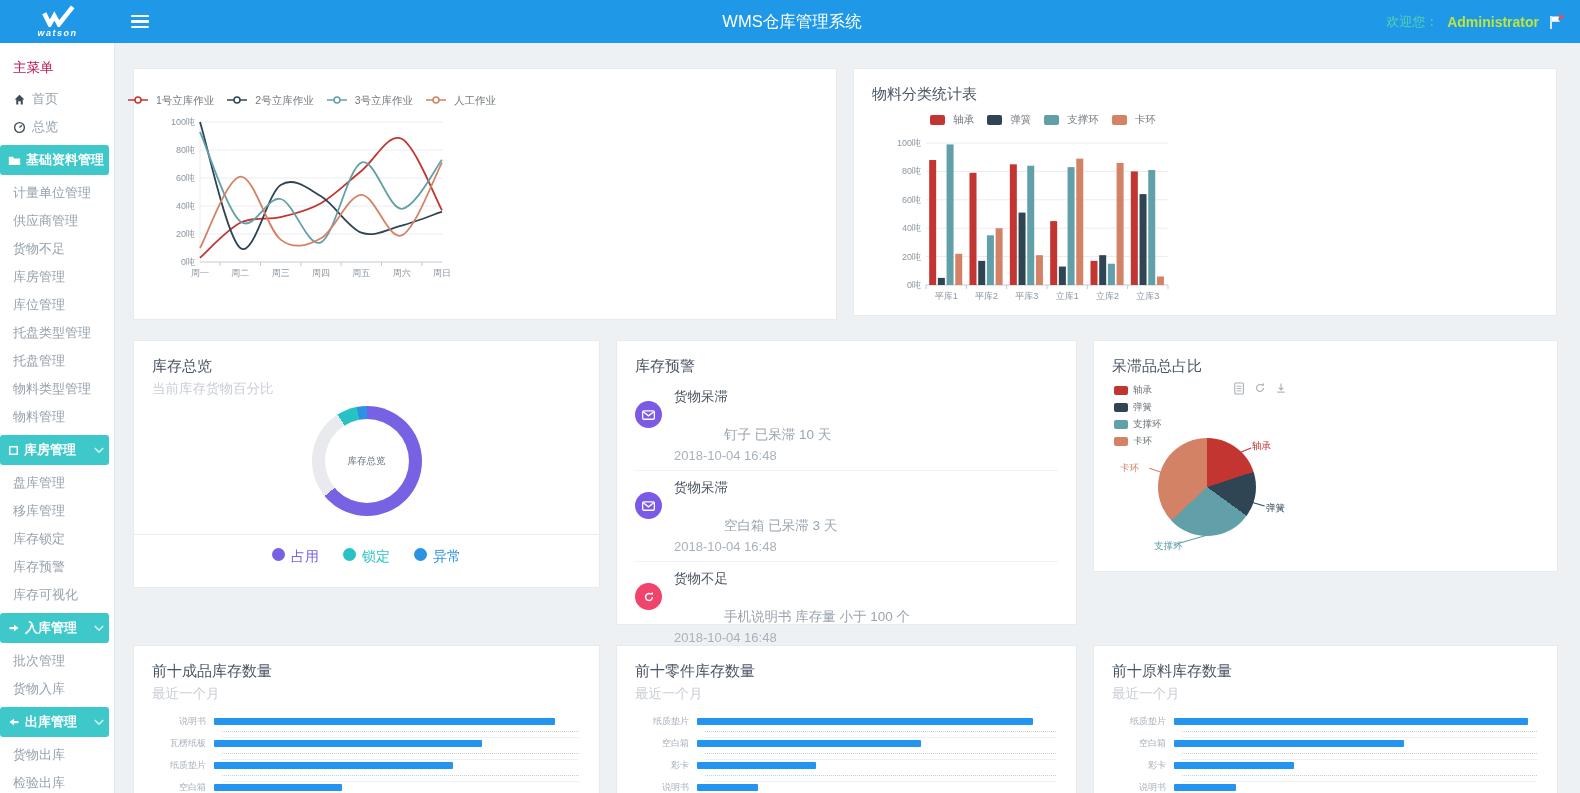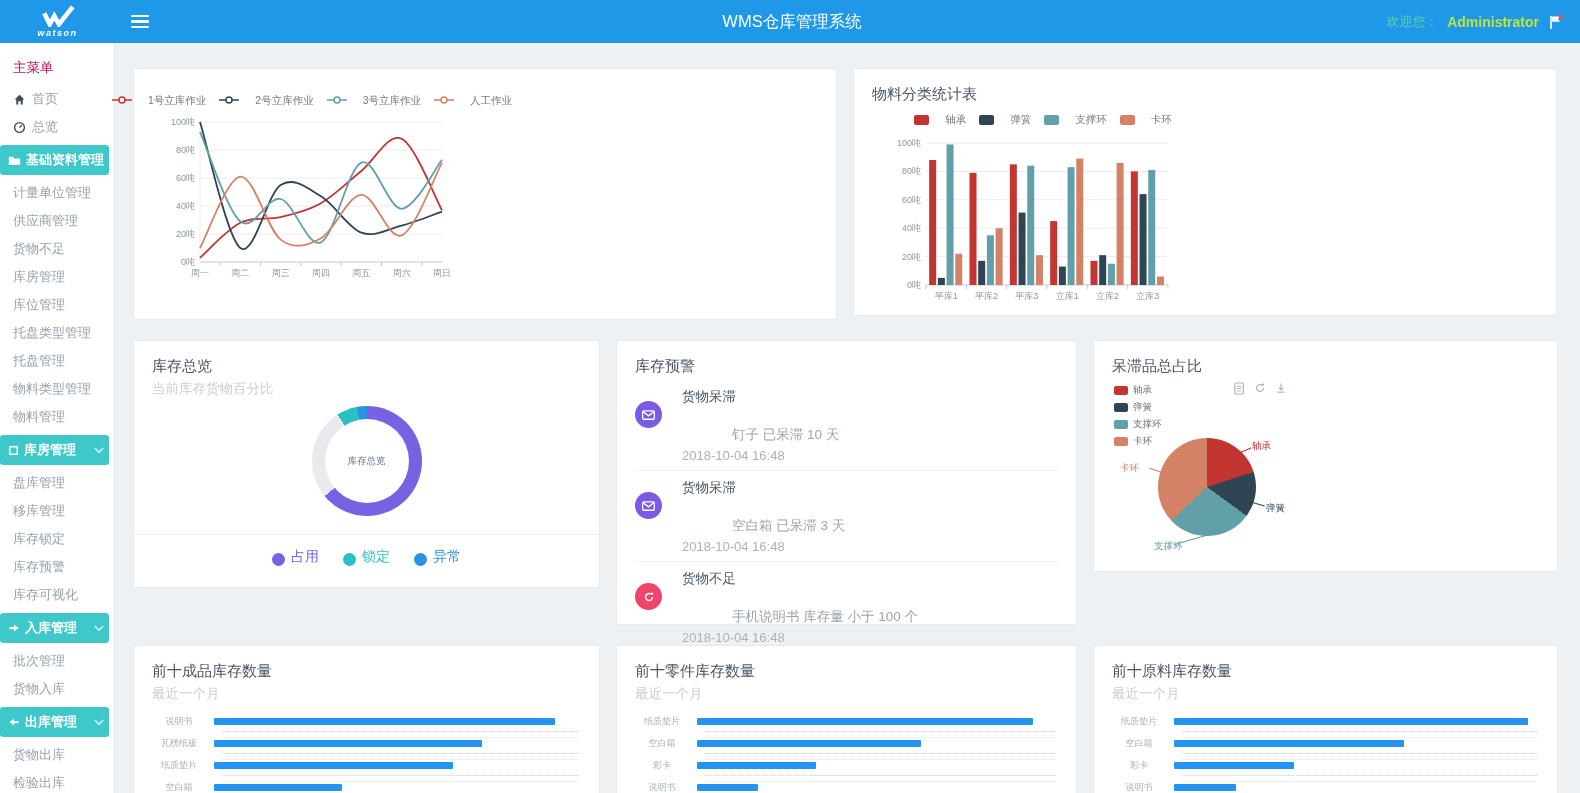--- a/index.html
+++ b/index.html
@@ -39,34 +39,34 @@
   .c-alerts   { width:461px; height:285px; }
   .c-stagnant { width:465px; height:232px; }
   .c-top      { height:200px; }
   .c-top0 { width:467px; } .c-top1 { width:461px; } .c-top2 { width:465px; }
   .card-title { font-size:15px; color:#4A5563; }
   .card-sub { font-size:13.5px; color:#C9CED6; margin-top:4px; }
 
   
   .chart-block { width:300px; margin-left:10px; }
   .legend-row { display:flex; justify-content:center; gap:13px; margin-top:9px; flex-wrap:nowrap; }
-  .legend-item { display:flex; align-items:center; gap:16px; font-size:10.5px; color:#73797E; cursor:pointer; white-space:nowrap; }
+  .legend-item { display:flex; align-items:center; gap:8px; font-size:10.5px; color:#73797E; cursor:pointer; white-space:nowrap; }
   .legend-sw { width:15px; height:10px; border-radius:2px; display:inline-block; }
   .mat-block { width:310px; margin-left:16px; }
 
   
   .donut-wrap { width:110px; height:110px; margin:8px auto 0; position:relative; border-radius:50%; }
   .donut-hole { position:absolute; inset:13px; background:#fff; border-radius:50%; display:flex; align-items:center; justify-content:center; font-size:9.5px; color:#5E6F7E; }
   .donut-legend { margin:18px -18px 0; border-top:1px solid #EAEDF0; padding-top:13px; display:flex; justify-content:center; gap:24px; }
-  .dl-item { display:flex; align-items:flex-end; gap:6px; font-size:14px; cursor:pointer; }
+  .dl-item { display:flex; align-items:flex-start; gap:6px; font-size:14px; cursor:pointer; }
   .dl-dot { width:13px; height:13px; border-radius:50%; }
 
   
   .alert-list { margin-top:4px; }
-  .alert-item { display:flex; gap:20px; padding:8px 0 7px; border-bottom:1px solid #F0F2F5; cursor:pointer; }
+  .alert-item { display:flex; gap:12px; padding:8px 0 7px; border-bottom:1px solid #F0F2F5; cursor:pointer; }
   .alert-item:last-child { border-bottom:none; }
   .alert-ic { width:27px; height:27px; border-radius:50%; display:flex; align-items:center; justify-content:center; flex:none; margin-top:13px; }
   .alert-body { flex:1; }
   .alert-title { font-size:13.5px; color:#4A5563; }
   .alert-desc { font-size:13.5px; color:#9AA4AE; padding-left:50px; margin-top:20px; white-space:nowrap; }
   .alert-time { font-size:13px; color:#A9B1BA; margin-top:4px; }
 
   
   .pie-zone { position:relative; height:178px; margin-top:4px; }
   .pie-legend { position:absolute; left:2px; top:4px; display:flex; flex-direction:column; gap:4px; }
@@ -79,21 +79,21 @@
   .pie-line { position:absolute; height:1px; }
   .pl0 { left:140px; top:60px; } .pll0 { left:116px; top:72px; width:24px; transform:rotate(-22deg); }
   .pl1 { left:154px; top:122px; } .pll1 { left:135px; top:123px; width:18px; transform:rotate(16deg); }
   .pl2 { left:42px; top:160px; }  .pll2 { left:62px; top:159px; width:36px; transform:rotate(-16deg); }
   .pl3 { left:8px; top:82px; }    .pll3 { left:37px; top:90px; width:14px; transform:rotate(18deg); }
 
   
   .hrows { margin-top:13px; }
   .hrow { height:22px; position:relative; }
   .hbar-line { display:flex; align-items:center; height:11px; }
-  .hlabel { width:62px; font-size:9px; color:#A8B0BA; text-align:center; padding-right:8px; white-space:nowrap; }
+  .hlabel { width:62px; font-size:9px; color:#A8B0BA; text-align:right; padding-right:8px; white-space:nowrap; }
   .htrack { flex:1; position:relative; height:11px; }
   .hbar { position:absolute; left:0; top:2px; height:7px; border-radius:1px; }
   .hdotted { position:absolute; left:70px; right:2px; top:15px; border-top:1px dotted #C9CFD6; }
   .hsolid { position:absolute; left:70px; right:2px; top:21px; border-top:1px solid #EEF1F3; }
 </style>
 </head>
 <body>
 
 <div class="header">
   <div class="logo">

